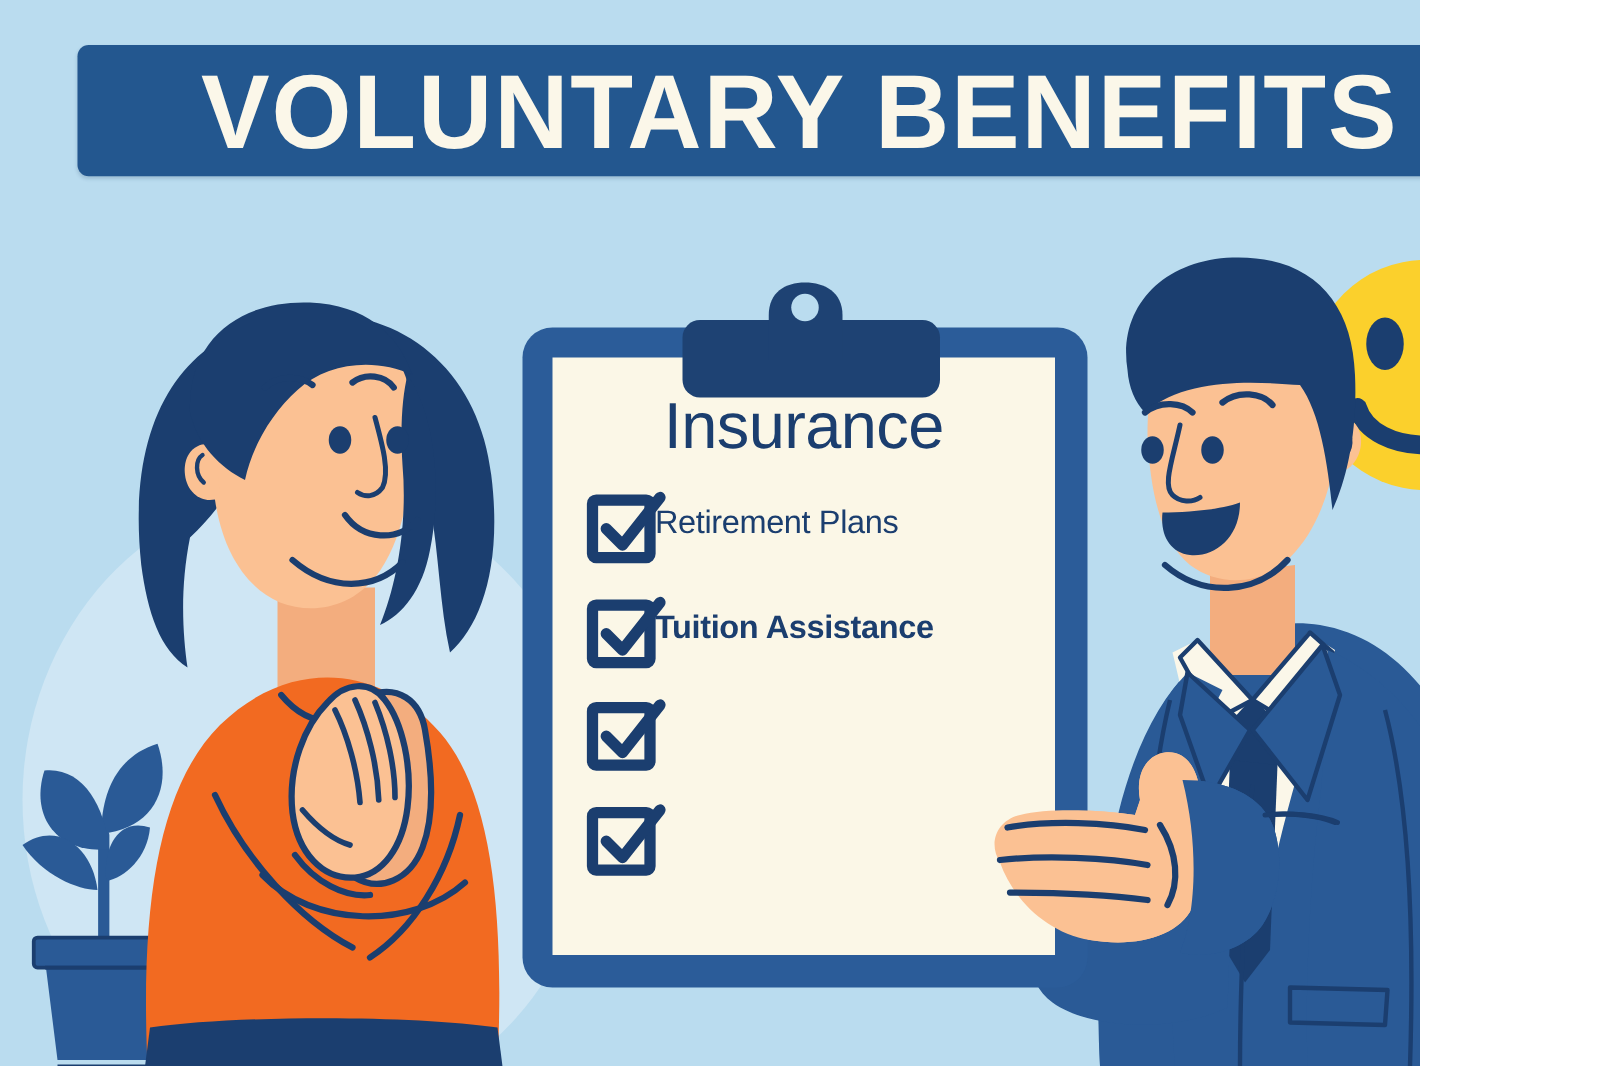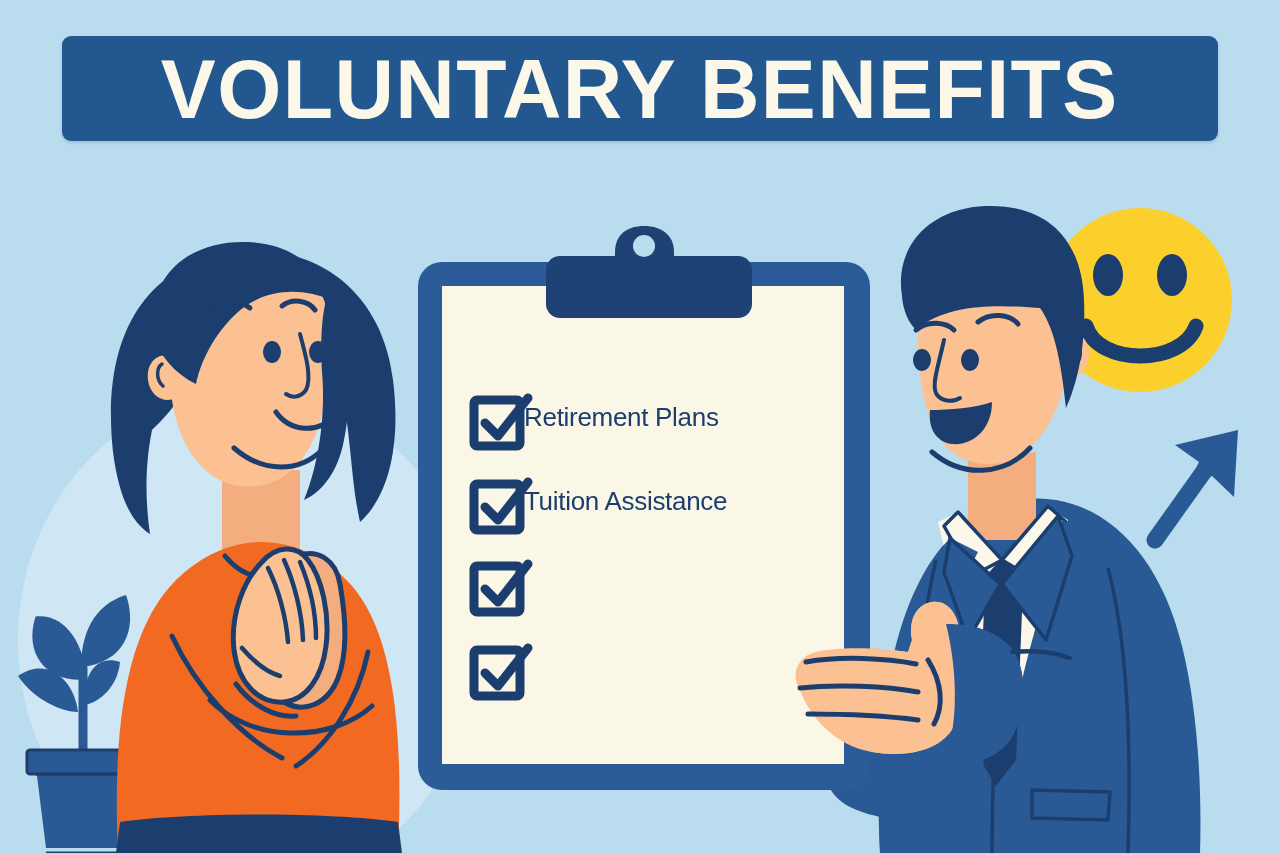--- a/index.html
+++ b/index.html
@@ -4,21 +4,21 @@
 <title>Voluntary Benefits Infographic</title>
 <style>
   * { box-sizing: border-box; margin: 0; padding: 0; }
   html, body {
     width: 1280px; height: 853px;
     overflow: hidden;
     font-family: "Liberation Sans", "DejaVu Sans", sans-serif;
   }
   #poster {
     position: relative;
-    width: 1280px;
+    width: 1136px;
     height: 853px;
     background: #badcef;
     overflow: hidden;
   }
 
   
   #title-bar {
     position: absolute;
     left: 62px; top: 36px;
     width: 1156px; height: 105px;
@@ -79,21 +79,21 @@
     width: 330px;
     color: #1b3e6f;
     font-size: 26px;
     font-weight: 500;
     line-height: 1;
     white-space: nowrap;
     letter-spacing: -0.3px;
     font-family: "Liberation Sans Narrow", "Liberation Sans", sans-serif;
   }
   .clip-row.r0 { top: 404px; }
-  .clip-row.r1 { top: 488px; }
+  .clip-row.r1 { top: 488px; font-weight: bold; }
   .clip-row.r2 { top: 569px; }
   .clip-row.r3 { top: 653px; }
 </style>
 </head>
 <body>
 
 <div id="poster">
 
   <div class="stage">
   <svg width="1280" height="853" viewBox="0 0 1280 853" xmlns="http://www.w3.org/2000/svg">
@@ -396,18 +396,19 @@
       </g>
 
     </g>
   </svg>
   </div>
 
   <div id="title-bar">
     <span id="title-text">VOLUNTARY BENEFITS</span>
   </div>
 
+  <div id="clip-head">Insurance</div>
 
   <div class="clip-row r0">Retirement Plans</div>
   <div class="clip-row r1">Tuition Assistance</div>
   <div class="clip-row r3"></div>
 
 </div>
 
 </body></html>

